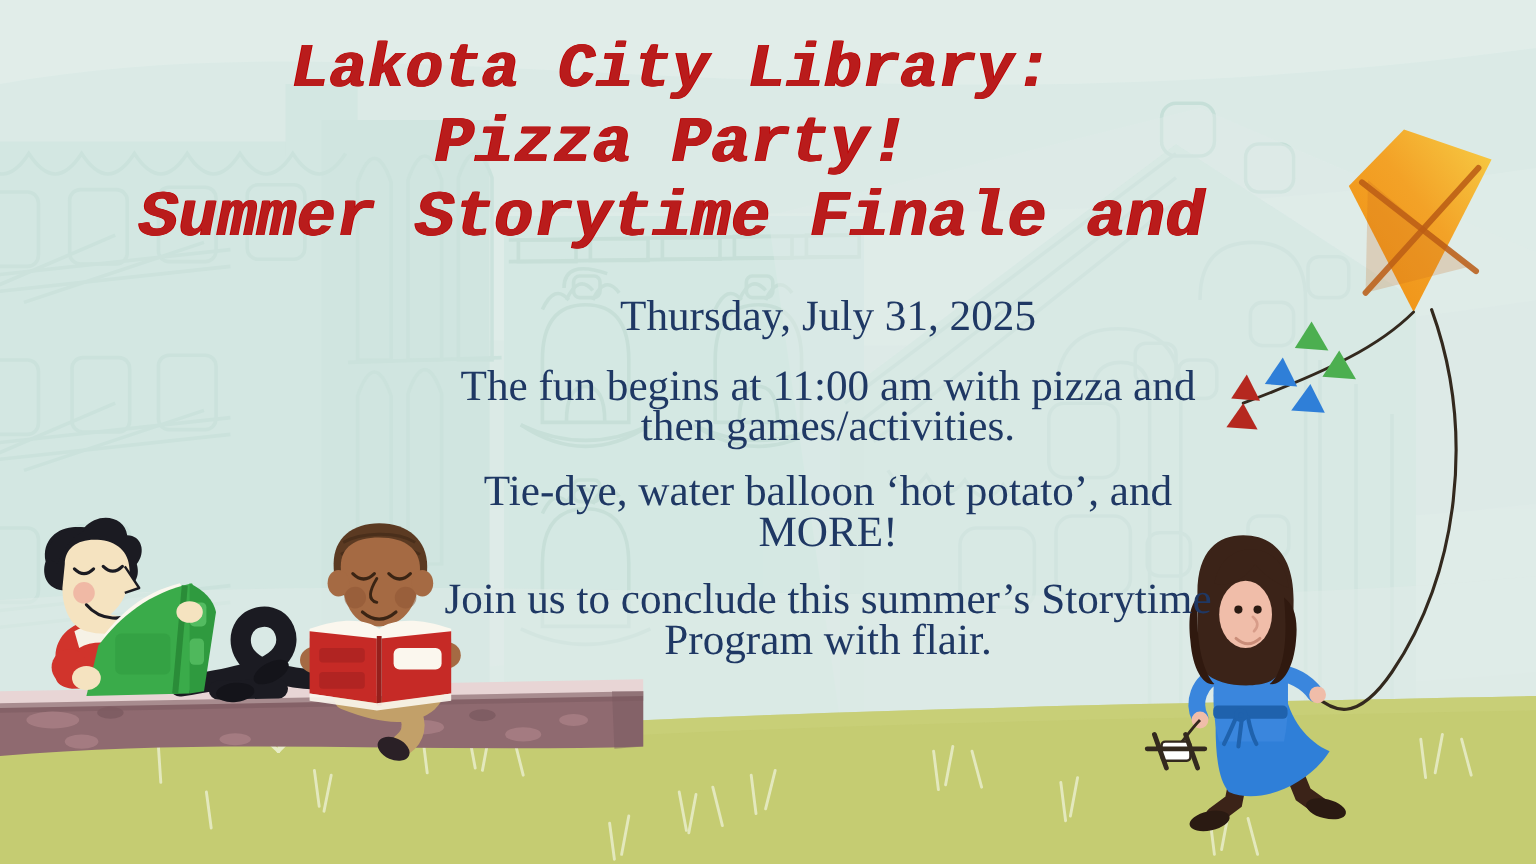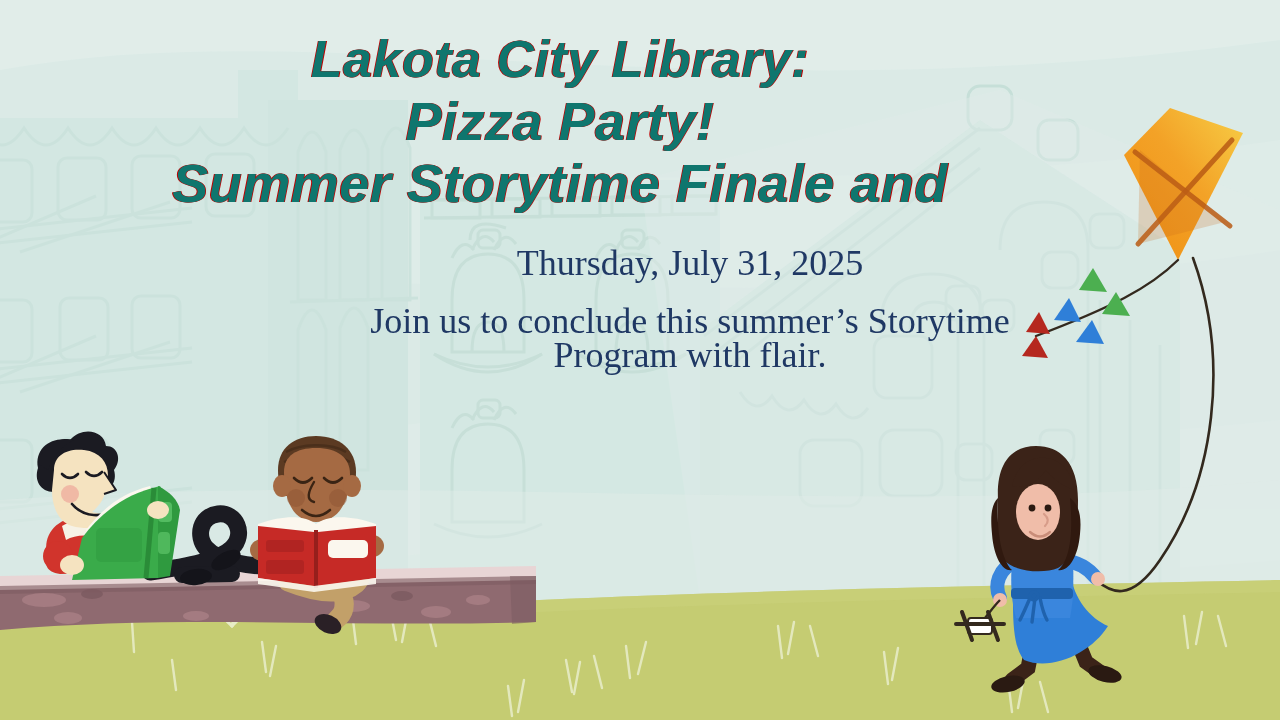--- a/index.html
+++ b/index.html
@@ -28,22 +28,22 @@
   #title-block {
     position: absolute;
     left: 60px;
     top: 28px;
     width: 1000px;
     text-align: center;
     z-index: 30;
     pointer-events: none;
   }
   .title-line {
-    color: #0f766e;
-    font-family: Liberation Sans, sans-serif;
+    color: #b91c1c;
+    font-family: Liberation Mono, monospace;
     font-style: italic;
     font-weight: 700;
     font-size: 54px;
     line-height: 62px;
     letter-spacing: 0.5px;
     white-space: nowrap;
     text-shadow: 0.8px 0 0 #c00000, -0.8px 0 0 #c00000;
   }
   #title-line-1 { font-size: 52px; }
   #title-line-2 { font-size: 54px; }
@@ -394,16 +394,18 @@
   </svg>
 
   <div id="title-block">
     <div class="title-line" id="title-line-1">Lakota City Library:</div>
     <div class="title-line" id="title-line-3">Pizza Party!</div>
     <div class="title-line" id="title-line-2">Summer Storytime Finale and</div>
   </div>
 
   <div id="body-block">
     <p class="body-para" id="body-date">Thursday, July 31, 2025</p>
+    <p class="body-para" id="body-p2">The fun begins at 11:00 am with pizza and then games/activities.</p>
+    <p class="body-para" id="body-p3">Tie-dye, water balloon ‘hot potato’, and MORE!</p>
     <p class="body-para" id="body-p4">Join us to conclude this summer’s Storytime Program with flair.</p>
   </div>
 
 </div>
 
 </body></html>

